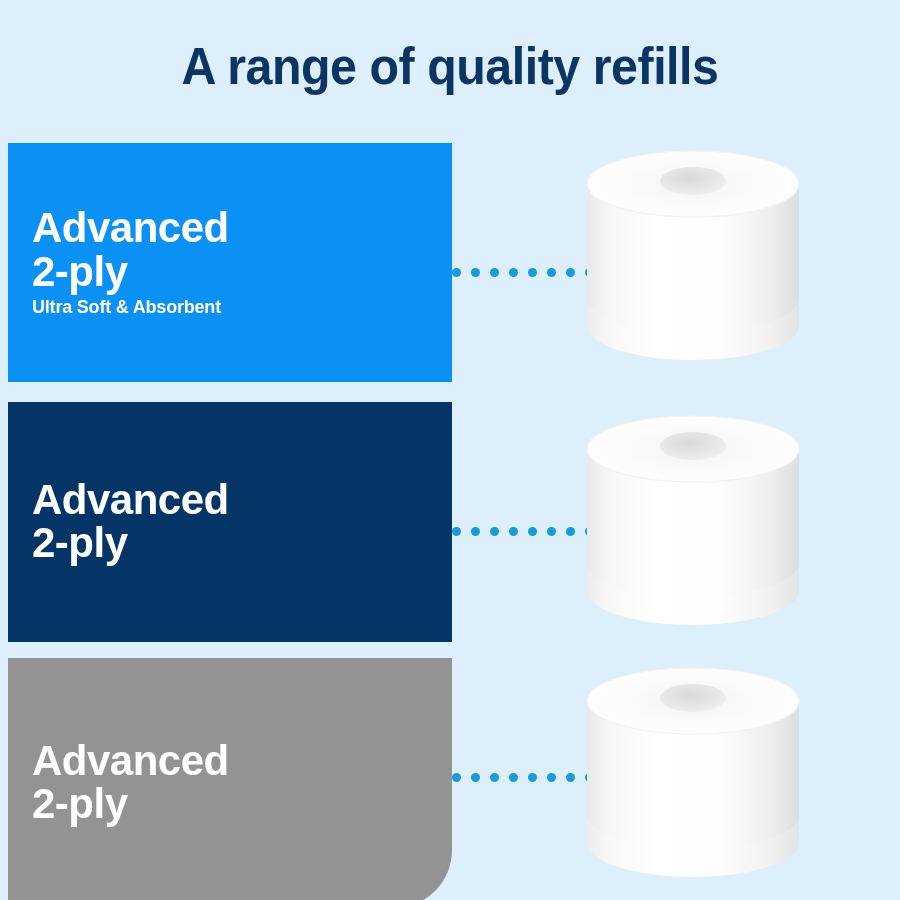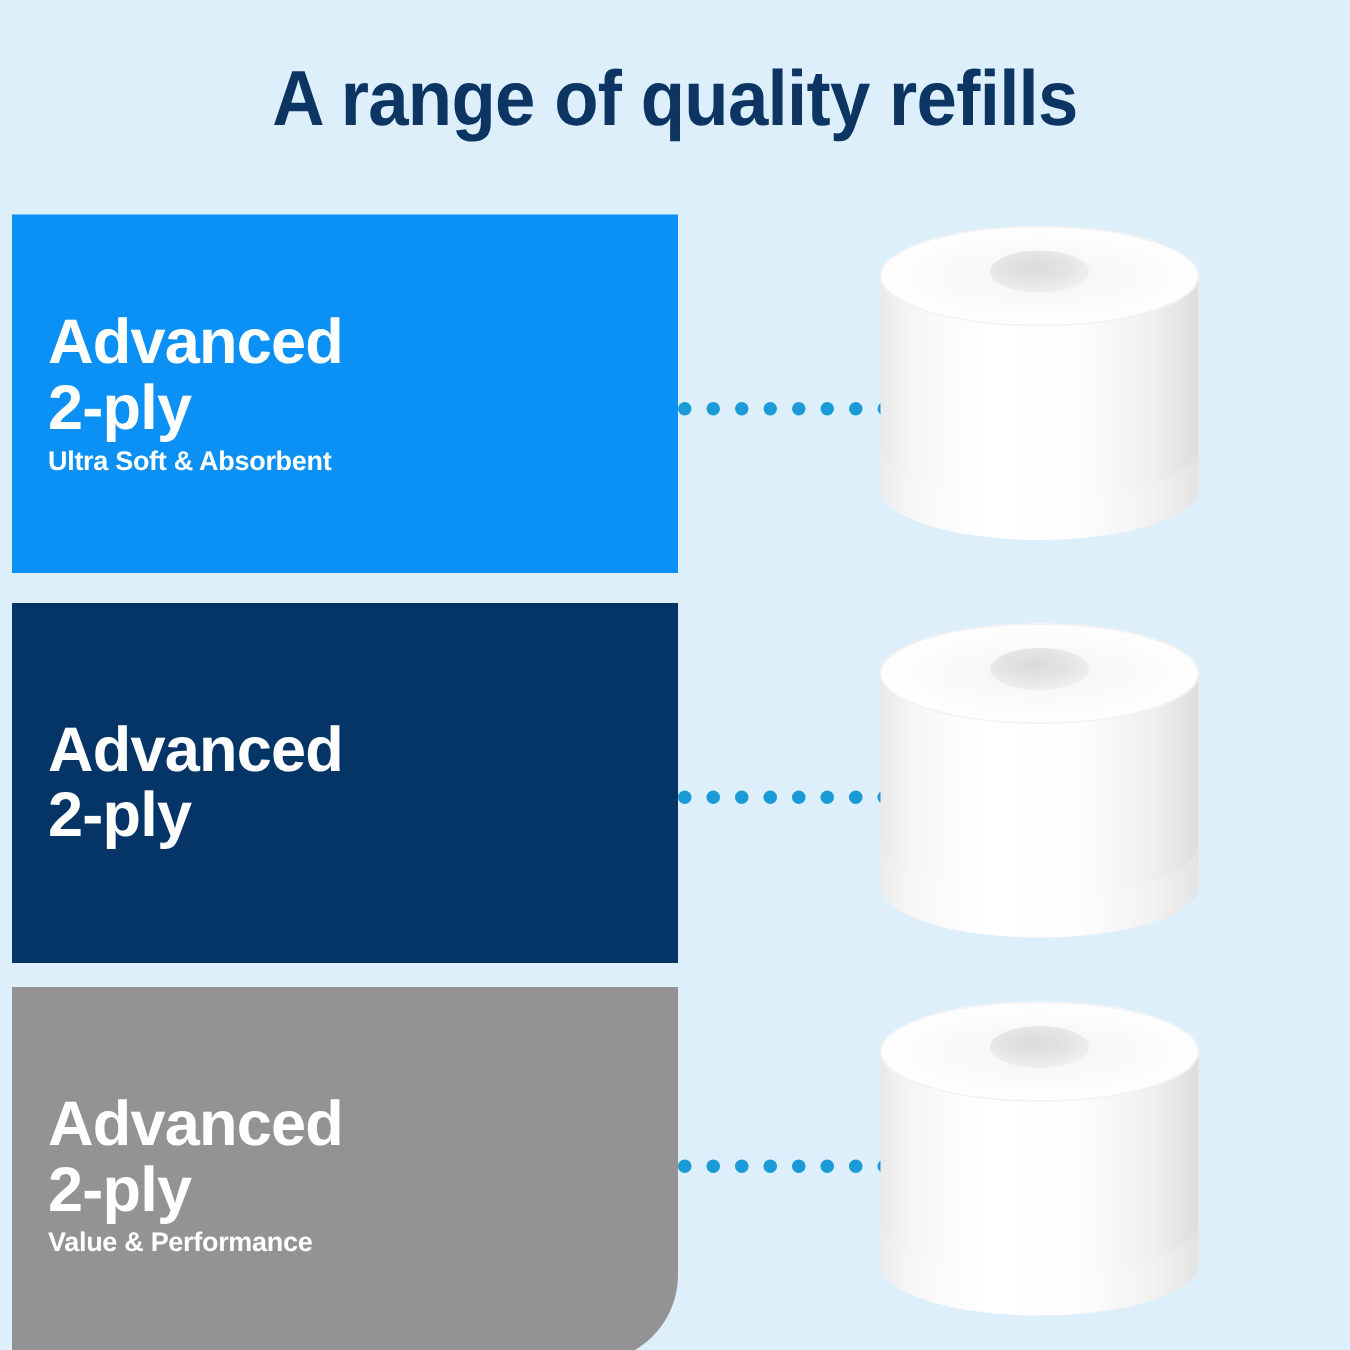--- a/index.html
+++ b/index.html
@@ -235,21 +235,20 @@
       <ellipse cx="108" cy="36" rx="106" ry="33" fill="url(#topGrad2)"></ellipse>
       <ellipse cx="108" cy="36" rx="106" ry="33" fill="none" stroke="#f2f2f2" stroke-width="1.2"></ellipse>
       <ellipse cx="108" cy="33" rx="33" ry="14" fill="url(#holeGrad2)"></ellipse>
       <path d="M2,150 L2,178 A106,34 0 0 0 214,178 L214,150 A106,34 0 0 1 2,150 Z" fill="#ffffff" opacity="0.18"></path>
     </svg>
   </div>
 
   <div class="tier universal">
     <div class="tier-name">Advanced</div>
     <div class="tier-ply">2-ply</div>
-    <div class="tier-desc">Value &amp; Performance</div>
   </div>
 
   <div class="connector c3">
     <div class="dots">
       <span class="dot"></span>
       <span class="dot"></span>
       <span class="dot"></span>
       <span class="dot"></span>
       <span class="dot"></span>
       <span class="dot"></span>

